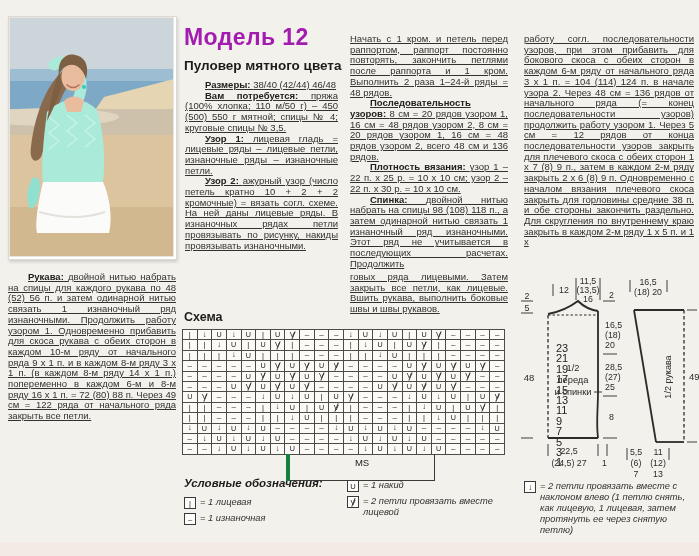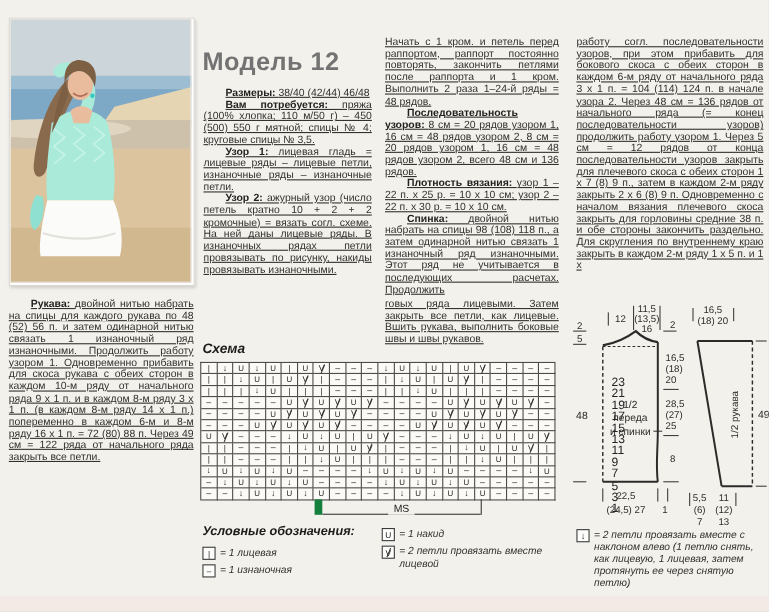--- a/index.html
+++ b/index.html
@@ -4,48 +4,48 @@
 <style>
   html,body{margin:0;padding:0;background:#dddbd6;}
   #page{position:relative;width:699px;height:556px;background:#f3f1ec;overflow:hidden;
         font-family:"Liberation Sans",sans-serif;color:#2e2d2b;}
   .abs{position:absolute;}
   
   #photo{left:8px;top:16px;width:167px;height:242px;background:#fff;border:1px solid #dcd8d2;
          box-shadow:1px 2px 3px rgba(0,0,0,.15);}
   #photo svg{display:block;}
   
-  #title{left:184px;top:24px;font-size:23px;font-weight:800;letter-spacing:.4px;color:#737373;margin-top:19px;}
+  #title{left:184px;top:24px;font-size:23px;font-weight:800;letter-spacing:.4px;color:#a21caf;}
   #subtitle{left:184px;top:58px;font-size:13.5px;font-weight:bold;color:#1d1c1a;}
   
   .col{position:absolute;text-align:justify;font-size:9.5px;line-height:10.7px;color:#33322f;text-decoration:underline;}
   .col p{margin:0;}
   b.lead{font-weight:bold;color:#22211f;padding-left:20px;}
   b.lead:empty{display:none;}
   #col2{left:185px;top:80px;width:153px;}
   #col3{left:350px;top:34px;width:158px;}
   #col4{left:524px;top:34px;width:170px;}
   #bl-col{left:8px;top:272px;width:168px;}
   #asm-a{left:185px;top:272px;width:153px;}
   #asm-b{left:350px;top:272px;width:158px;}
   
-  #chart-heading{left:184px;top:310px;font-size:12.5px;font-weight:bold;font-style:italic;color:#1d1c1a;}
+  #chart-heading{left:184px;top:310px;font-size:12.5px;font-weight:bold;color:#1d1c1a;}
   #chart-grid{left:182px;top:329px;width:322px;display:grid;grid-template-columns:repeat(22,1fr);
               border-top:1px solid #4e4c49;border-left:1px solid #4e4c49;background:#fbfaf7;}
   .cell{height:10.4px;box-sizing:border-box;border-right:1px solid #4e4c49;border-bottom:1px solid #4e4c49;
         display:flex;align-items:center;justify-content:center;font-size:7.6px;line-height:1;
         position:relative;color:#222;}
   .cP{font-size:8px;}
   .cA{font-weight:bold;font-size:8.2px;}
   .cU{font-size:7.2px;}
   .cV::after{content:"";position:absolute;left:52%;top:0.5px;width:1px;height:9px;background:#333;
              transform:rotate(22deg);}
   #chart-rownums{left:508px;top:343px;width:20px;font-size:11px;color:#222;margin-left:48px;}
   .rownum{height:10.4px;line-height:10.4px;}
-  #ms-bracket{left:286px;top:454px;width:144px;height:14px;border-left:7px solid #15803d;border-right:1px solid #3a3a3a;}
+  #ms-bracket{left:286px;top:454px;width:144px;height:27px;border-left:4px solid #15803d;border-right:1px solid #3a3a3a;}
   #ms-bracket::before{content:"";position:absolute;left:0;right:0;bottom:0;height:1px;background:#3a3a3a;}
   #ms-label{position:absolute;left:50%;top:2.5px;transform:translateX(-50%);background:#f3f1ec;
             padding:0 5px;font-size:9.5px;color:#222;}
   
   #legend-heading{left:184px;top:477px;font-size:11.5px;font-weight:bold;font-style:italic;color:#1d1c1a;}
   .litem{position:absolute;display:flex;align-items:flex-start;font-size:9.3px;font-style:italic;
          line-height:11px;color:#33322f;}
   .sbox{flex:0 0 auto;width:10px;height:10px;border:1px solid #3a3a3a;background:#fdfdfb;display:flex;
         align-items:center;justify-content:center;font-size:7.6px;font-style:normal;margin-right:4px;
         position:relative;color:#222;}
@@ -91,20 +91,21 @@
         <circle cx="75" cy="70" r="2" fill="#36c9c0"></circle>
         <path d="M34,165 C28,190 26,208 28,216 L100,216 C104,200 100,178 94,165 Z" fill="#fbfbf9"></path>
         <path d="M30,195 q36,10 66,0" fill="none" stroke="#e3e1dc" stroke-width="2"></path>
         <path d="M24,160 C18,170 16,186 22,192 C30,188 32,172 30,162 Z" fill="#8fe0d0"></path>
       </g>
       <rect x="0" y="0" width="165" height="240" fill="none" stroke="#e8e4de" stroke-width="2"></rect>
     </svg>
   </div>
 
   <div id="title" class="abs">Модель 12</div>
+  <div id="subtitle" class="abs">Пуловер мятного цвета</div>
 
   <div id="col2" class="col">
     <p><b class="lead">Размеры: </b><span>38/40 (42/44) 46/48</span></p>
     <p><b class="lead">Вам потребуется: </b><span>пряжа (100% хлопка; 110 м/50 г) – 450 (500) 550 г мятной; спицы № 4; круговые спицы № 3,5.</span></p>
     <p><b class="lead">Узор 1: </b><span>лицевая гладь = лицевые ряды – лицевые петли, изнаночные ряды – изнаночные петли.</span></p>
     <p><b class="lead">Узор 2: </b><span>ажурный узор (число петель кратно 10 + 2 + 2 кромочные) = вязать согл. схеме. На ней даны лицевые ряды. В изнаночных рядах петли провязывать по рисунку, накиды провязывать изнаночными.</span></p>
   </div>
 
   <div id="col3" class="col">
     <p><span>Начать с 1 кром. и петель перед раппортом, раппорт постоянно повторять, закончить петлями после раппорта и 1 кром. Выполнить 2 раза 1–24-й ряды = 48 рядов.</span></p>

